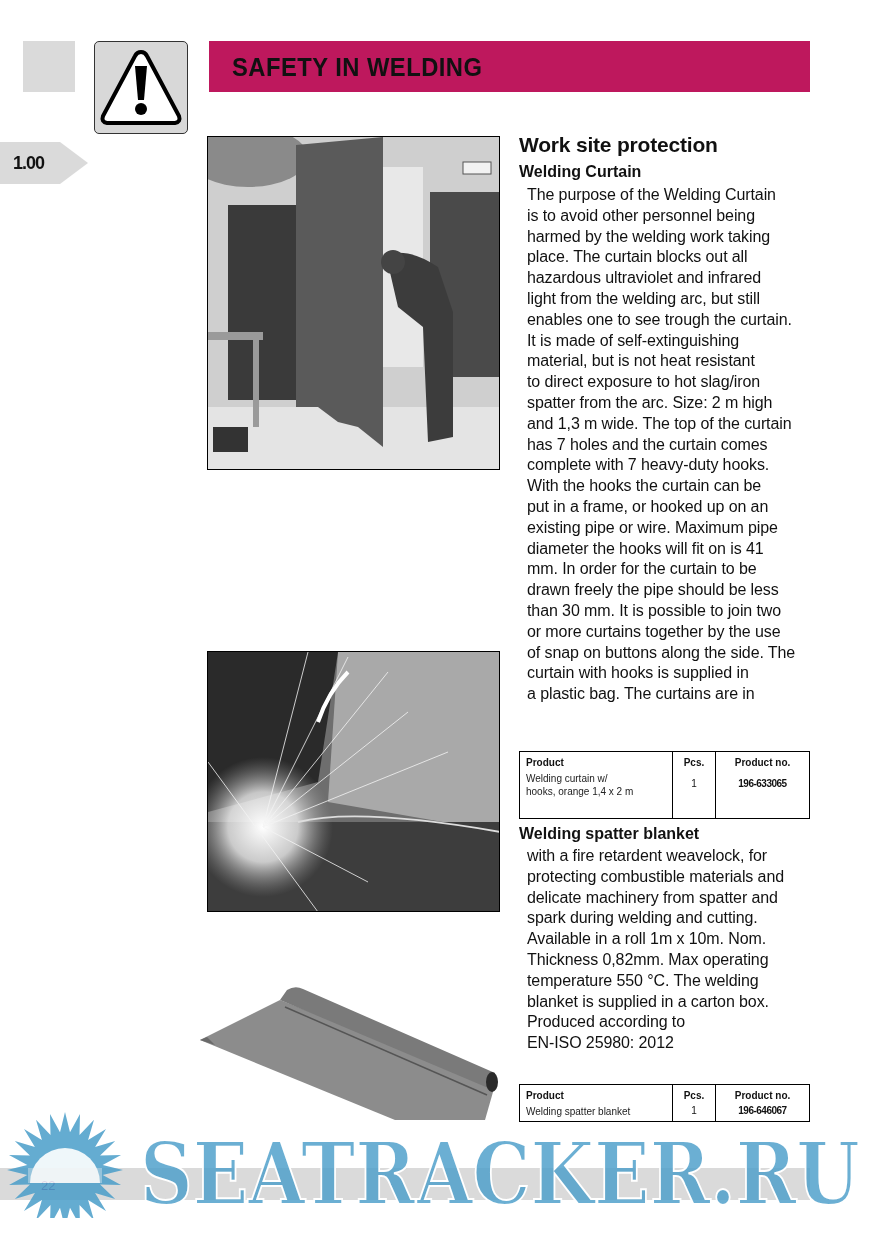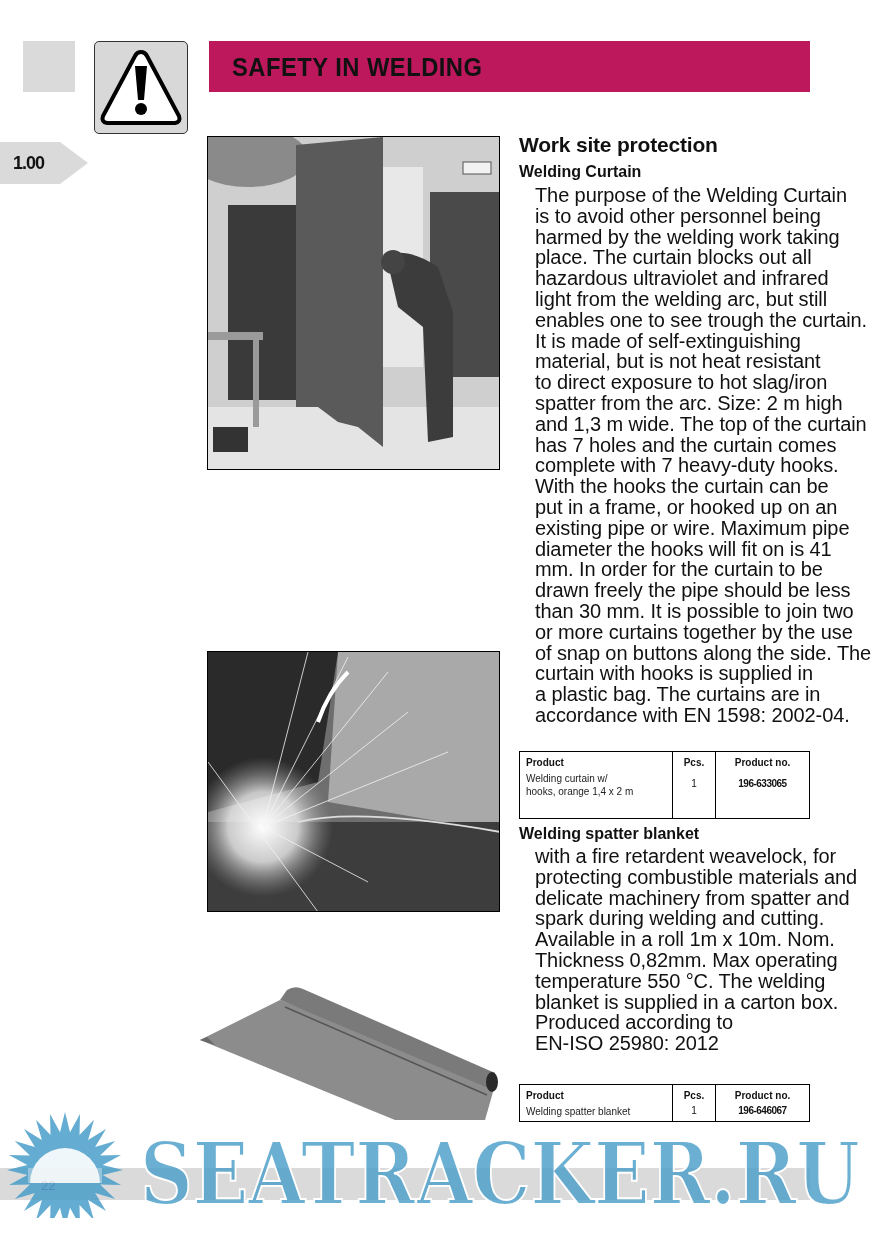--- a/index.html
+++ b/index.html
@@ -19,21 +19,21 @@
   .section-tab span { position: absolute; left: 13px; top: 11px; font-size: 18px; font-weight: bold; letter-spacing: -1px; }
 
   .photo { position: absolute; border: 1px solid #000; box-sizing: border-box; overflow: hidden; }
   .photo-curtain { left: 207px; top: 136px; width: 293px; height: 334px; background: #c9c9c9; }
   .photo-sparks { left: 207px; top: 651px; width: 293px; height: 261px; background: #5a5a5a; }
   .photo-blanket { position: absolute; left: 195px; top: 945px; width: 305px; height: 175px; }
 
   .text-col { position: absolute; left: 519px; width: 295px; }
   h2 { margin: 0; font-size: 21px; font-weight: bold; letter-spacing: -0.2px; }
   h3 { margin: 0; font-size: 16px; font-weight: bold; }
-  .para { font-size: 20px; line-height: 20.8px; margin: 16px; letter-spacing: -0.1px; }
+  .para { font-size: 16px; line-height: 20.8px; margin: 8px; letter-spacing: -0.1px; }
   .para span { display: block; white-space: nowrap; }
 
   table.prod { position: absolute; left: 519px; width: 291px; border-collapse: collapse; font-size: 10px; }
   table.prod td, table.prod th { border-left: 1px solid #000; border-right: 1px solid #000; padding: 2px 6px; vertical-align: top; }
   table.prod { border: 1px solid #000; }
   table.prod th { font-weight: bold; text-align: left; padding-top: 5px; }
   table.prod th.c, table.prod td.c { text-align: center; }
   table.prod td.pn { font-weight: bold; text-align: center; letter-spacing: -0.5px; }
   table.prod td.desc { color: #222; line-height: 13px; }
 
@@ -140,21 +140,20 @@
     <span>put in a frame, or hooked up on an</span>
     <span>existing pipe or wire. Maximum pipe</span>
     <span>diameter the hooks will fit on is 41</span>
     <span>mm. In order for the curtain to be</span>
     <span>drawn freely the pipe should be less</span>
     <span>than 30 mm. It is possible to join two</span>
     <span>or more curtains together by the use</span>
     <span>of snap on buttons along the side. The</span>
     <span>curtain with hooks is supplied in</span>
     <span>a plastic bag. The curtains are in</span>
-    <span>accordance with EN 1598: 2002-04.</span>
   </p>
 </div>
 
 <table class="prod" style="top:751px;">
   <tbody>
       <tr>
     <th style="width:140px;">Product</th>
     <th class="c" style="width:30px;">Pcs.</th>
     <th class="c">Product no.</th>
   </tr>

